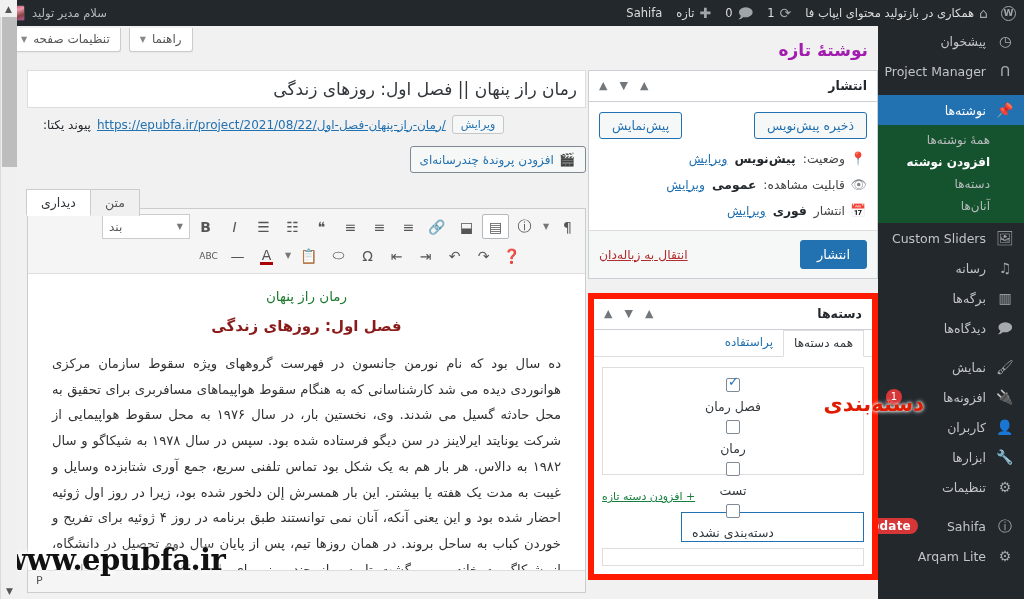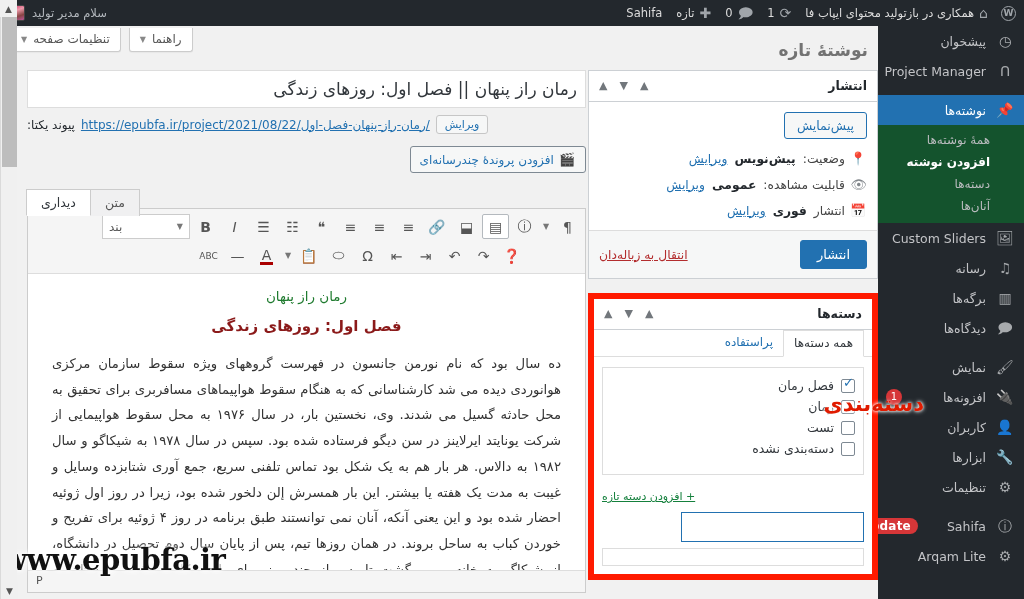--- a/index.html
+++ b/index.html
@@ -103,39 +103,39 @@
     box-shadow: 0 1px 1px rgba(0,0,0,.04);
   }
   .meta-btn .caret { font-size: 8px; color:#888; }
 
   
   .main {
     position: absolute; top: 26px; right: 146px; left: 17px; bottom: 0;
     overflow: hidden;
   }
   .page-title {
-    font-size: 17px; font-weight: bold; color: #737373;
+    font-size: 17px; font-weight: bold; color: #a21caf;
     padding: 14px 10px 9px 18px; text-align: right;
   }
   .editor-col {
     position:absolute; top: 0; right: 0; width: 290px; bottom: 0;
   }
   .post-body {
     position: absolute; top: 44px; right: 292px; left: 10px;
   }
 
   .title-input {
     width: 100%; height: 38px; border: 1px solid #ddd; background:#fff;
     font-size: 17px; color:#32373c; padding: 3px 8px; text-align: right;
     border-radius: 0; outline: none;
     font-family: "DejaVu Sans", "Liberation Sans", sans-serif;
   }
   .permalink {
     font-size: 12px; color:#444; margin-top: 7px; display:flex; align-items:center;
-    justify-content: flex-start; gap: 6px; flex-direction: row-reverse;
+    justify-content: flex-start; gap: 6px; flex-direction: row-reverse; margin-left: 16px;
   }
   .permalink .pl-label { color:#23282d; }
   .permalink .pl-url { color:#2271b1; text-decoration: underline; direction: ltr; unicode-bidi: embed; }
   .permalink .pl-edit {
     border:1px solid #c6c6c6; background:#f6f7f7; color:#2271b1;
     font-size: 11px; padding: 2px 8px; border-radius:3px;
   }
 
   .media-row { margin-top: 12px; display:flex; justify-content: flex-start; }
   .media-btn {
@@ -225,21 +225,21 @@
   }
   .cat-tabs { display:flex; border-bottom:1px solid #ddd; gap: 0; justify-content:flex-start; padding-right: 8px;}
   .cat-tab { font-size:12px; padding: 5px 10px 6px; color:#2271b1; }
   .cat-tab.active {
     color:#32373c; background:#fff; border:1px solid #ddd; border-bottom:1px solid #fff;
     margin-bottom:-1px;
   }
   .cat-list {
     border:1px solid #ddd; background:#fff; margin: 10px 8px 0; padding: 6px 8px; height: 108px;
   }
-  .cat-item { display:flex; align-items:center; gap:7px; font-size:12.5px; color:#32373c; margin: 4px 0 6px; }
+  .cat-item { display:flex; align-items:center; gap:7px; font-size:12.5px; color:#32373c; margin: 4px 0 6px; flex-direction: column; }
   .cb {
     width: 14px; height:14px; border:1px solid #7e8993; background:#fff; border-radius:2px;
     display:inline-block; position:relative; flex:0 0 14px;
   }
   .cb.checked::after{
     content:"✓"; position:absolute; top:-4px; right:0px; font-size:13px; color:#2271b1; line-height:14px;
   }
   .add-cat { text-align:left; padding: 10px 8px 4px; }
   .add-cat a { color:#15803d; text-decoration: underline; font-size:11px; }
   .new-cat-input {
@@ -488,20 +488,21 @@
         <div class="mb-head">
           <span class="mb-title">انتشار</span>
           <span class="mb-handles">
             <span>▲</span>
             <span>▼</span>
             <span>▲</span>
           </span>
         </div>
         <div class="mb-body">
           <div class="pub-row1">
+            <span class="btn-secondary">ذخیره پیش‌نویس</span>
             <span class="btn-secondary">پیش‌نمایش</span>
           </div>
           <div class="pub-line">
             <span class="pl-ico">📍</span>
             <span>وضعیت:</span>
             <b>پیش‌نویس</b>
             <span class="link">ویرایش</span>
           </div>
           <div class="pub-line">
             <span class="pl-ico">👁</span>

